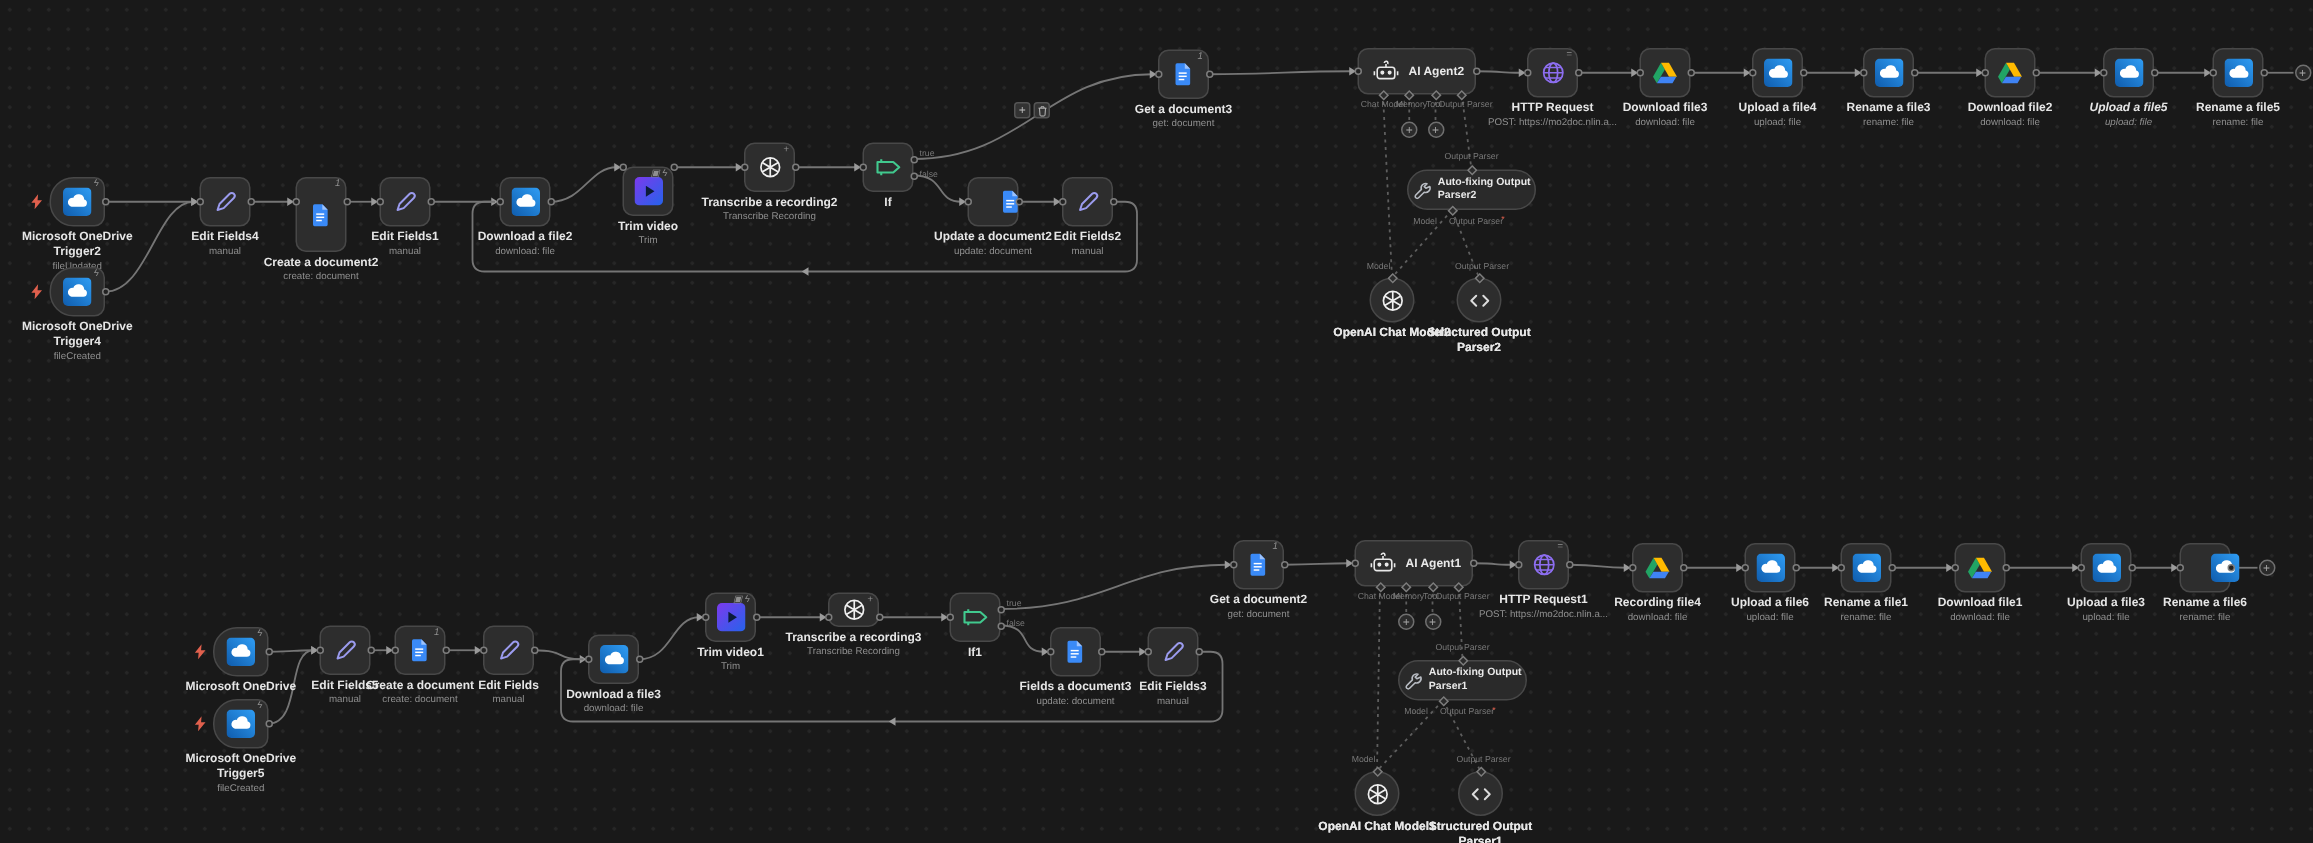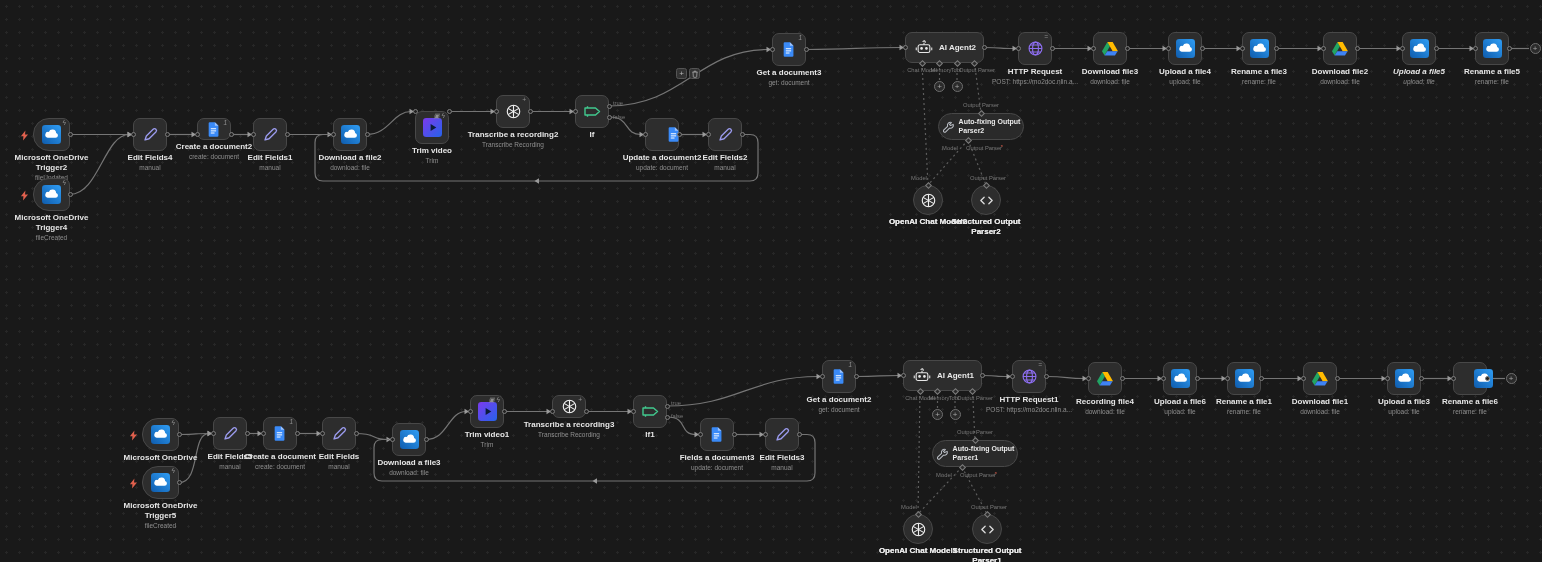--- a/index.html
+++ b/index.html
@@ -172,21 +172,21 @@
           <path d="M3.2,14.8 L4.6,10.6 L11.8,3.4 a2.05,2.05 0 0 1 2.9,2.9 L7.5,13.5 Z" fill="none" stroke="#9b9bee" stroke-width="1.4" stroke-linejoin="round"></path>
         </svg>
       </span>
       <div class="nlabel">
         <div class="t">Edit Fields4</div>
         <div class="s">manual</div>
       </div>
     </div>
     <div class="port" style="left: 130.5px; top: 132px;"></div>
     <div class="port" style="left: 164.5px; top: 132px;"></div>
-    <div class="node square" style="left: 197px; top: 118px; width: 34px; height: 22px;">
+    <div class="node square" style="left: 197px; top: 118px; width: 34px; height: 50px;">
       <span class="icon">
         <svg width="16" height="17" viewBox="0 0 18 18">
           <path d="M4,0.8 h7 l4,4 v11.2 a1.2,1.2 0 0 1 -1.2,1.2 H5.2 A1.2,1.2 0 0 1 4,16 V2 a1.2,1.2 0 0 1 1.2,-1.2 z" fill="#3a8af7" transform="translate(-1,0)"></path>
           <path d="M10,0.8 l4,4 h-4 z" fill="#9dc2fb"></path>
           <rect x="5.4" y="7.6" width="6" height="1.1" fill="#fff"></rect>
           <rect x="5.4" y="10" width="6" height="1.1" fill="#fff"></rect>
           <rect x="5.4" y="12.4" width="4.2" height="1.1" fill="#fff"></rect>
         </svg>
       </span>
       <span class="badge">1</span>

